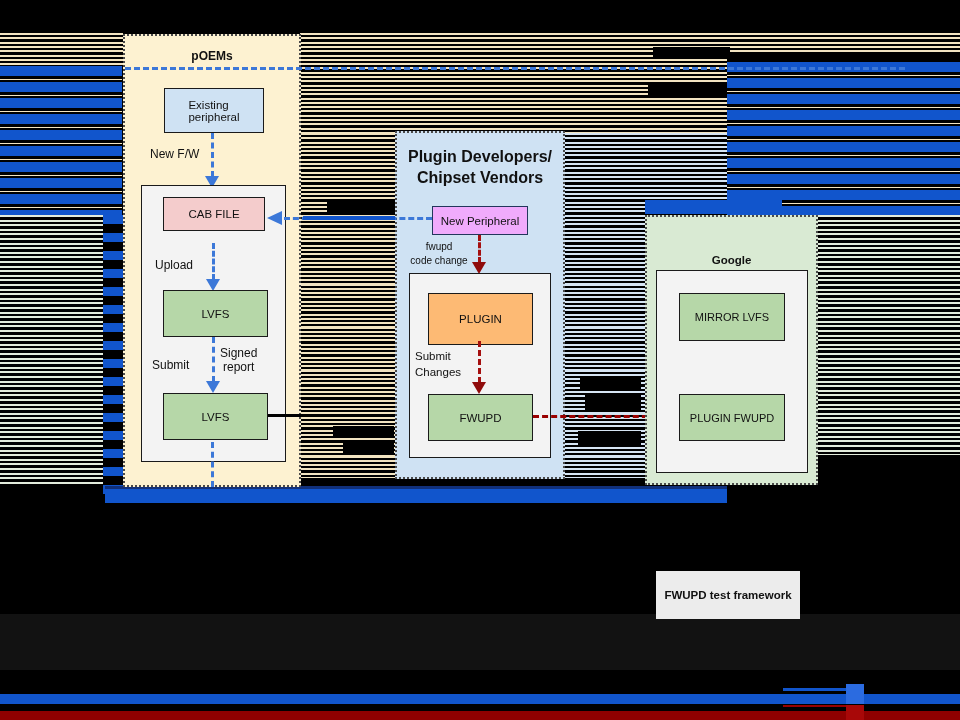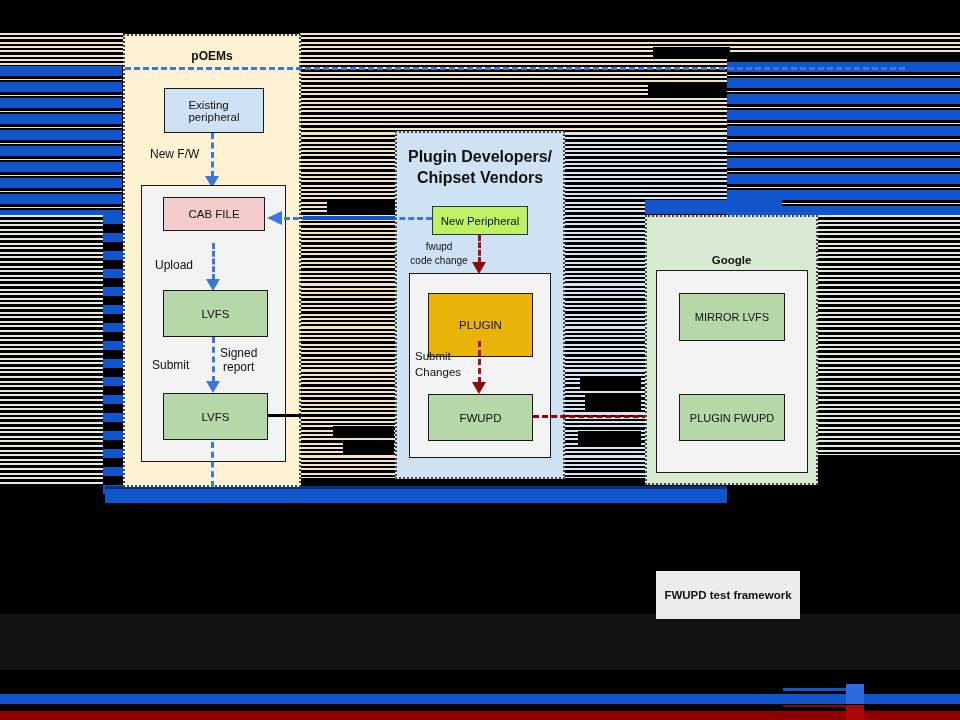--- a/index.html
+++ b/index.html
@@ -103,30 +103,30 @@
   <div class="abs head-right-black" style="left:414px;top:408px;"></div>
 
   <div class="abs container-dotted" style="left:395px;top:131px;width:170px;height:348px;background:#cfe2f3;"></div>
   <div class="abs title" style="left:395px;top:147px;width:170px;font-size:16px;line-height:1.3;">Plugin Developers/
 Chipset Vendors</div>
 
   <div class="abs hdash-blue" style="left:284px;top:217px;width:148px;"></div>
   <div class="abs" style="left:303px;top:216px;width:92px;height:4px;background:#1155cc;"></div>
   <div class="abs head-left-blue" style="left:267px;top:211px;"></div>
 
-  <div class="abs node" style="left:432px;top:206px;width:96px;height:29px;background:#bef264;border-color:#22365c;">New Peripheral</div>
+  <div class="abs node" style="left:432px;top:206px;width:96px;height:29px;background:#f0abfc;border-color:#22365c;">New Peripheral</div>
 
   <div class="abs vdash-red" style="left:478px;top:235px;height:28px;"></div>
   <div class="abs head-down-red" style="left:472px;top:262px;"></div>
   <div class="abs lbl" style="left:405px;top:240px;width:68px;font-size:10px;text-align:center;line-height:1.35;">fwupd
 code change</div>
 
   <div class="abs graybox" style="left:409px;top:273px;width:142px;height:185px;"></div>
 
-  <div class="abs node" style="left:428px;top:293px;width:105px;height:64px;background:#eab308;">PLUGIN</div>
+  <div class="abs node" style="left:428px;top:293px;width:105px;height:52px;background:#fdba74;">PLUGIN</div>
 
   <div class="abs vdash-red" style="left:478px;top:341px;height:42px;"></div>
   <div class="abs head-down-red" style="left:472px;top:382px;"></div>
   <div class="abs lbl" style="left:415px;top:349px;font-size:11.5px;line-height:1.35;">Submit
 Changes</div>
 
   <div class="abs node" style="left:428px;top:394px;width:105px;height:47px;background:#b6d7a8;">FWUPD</div>
 
   <div class="abs hdash-red" style="left:533px;top:415px;width:133px;"></div>
   <div class="abs head-right-red" style="left:665px;top:409px;"></div>

